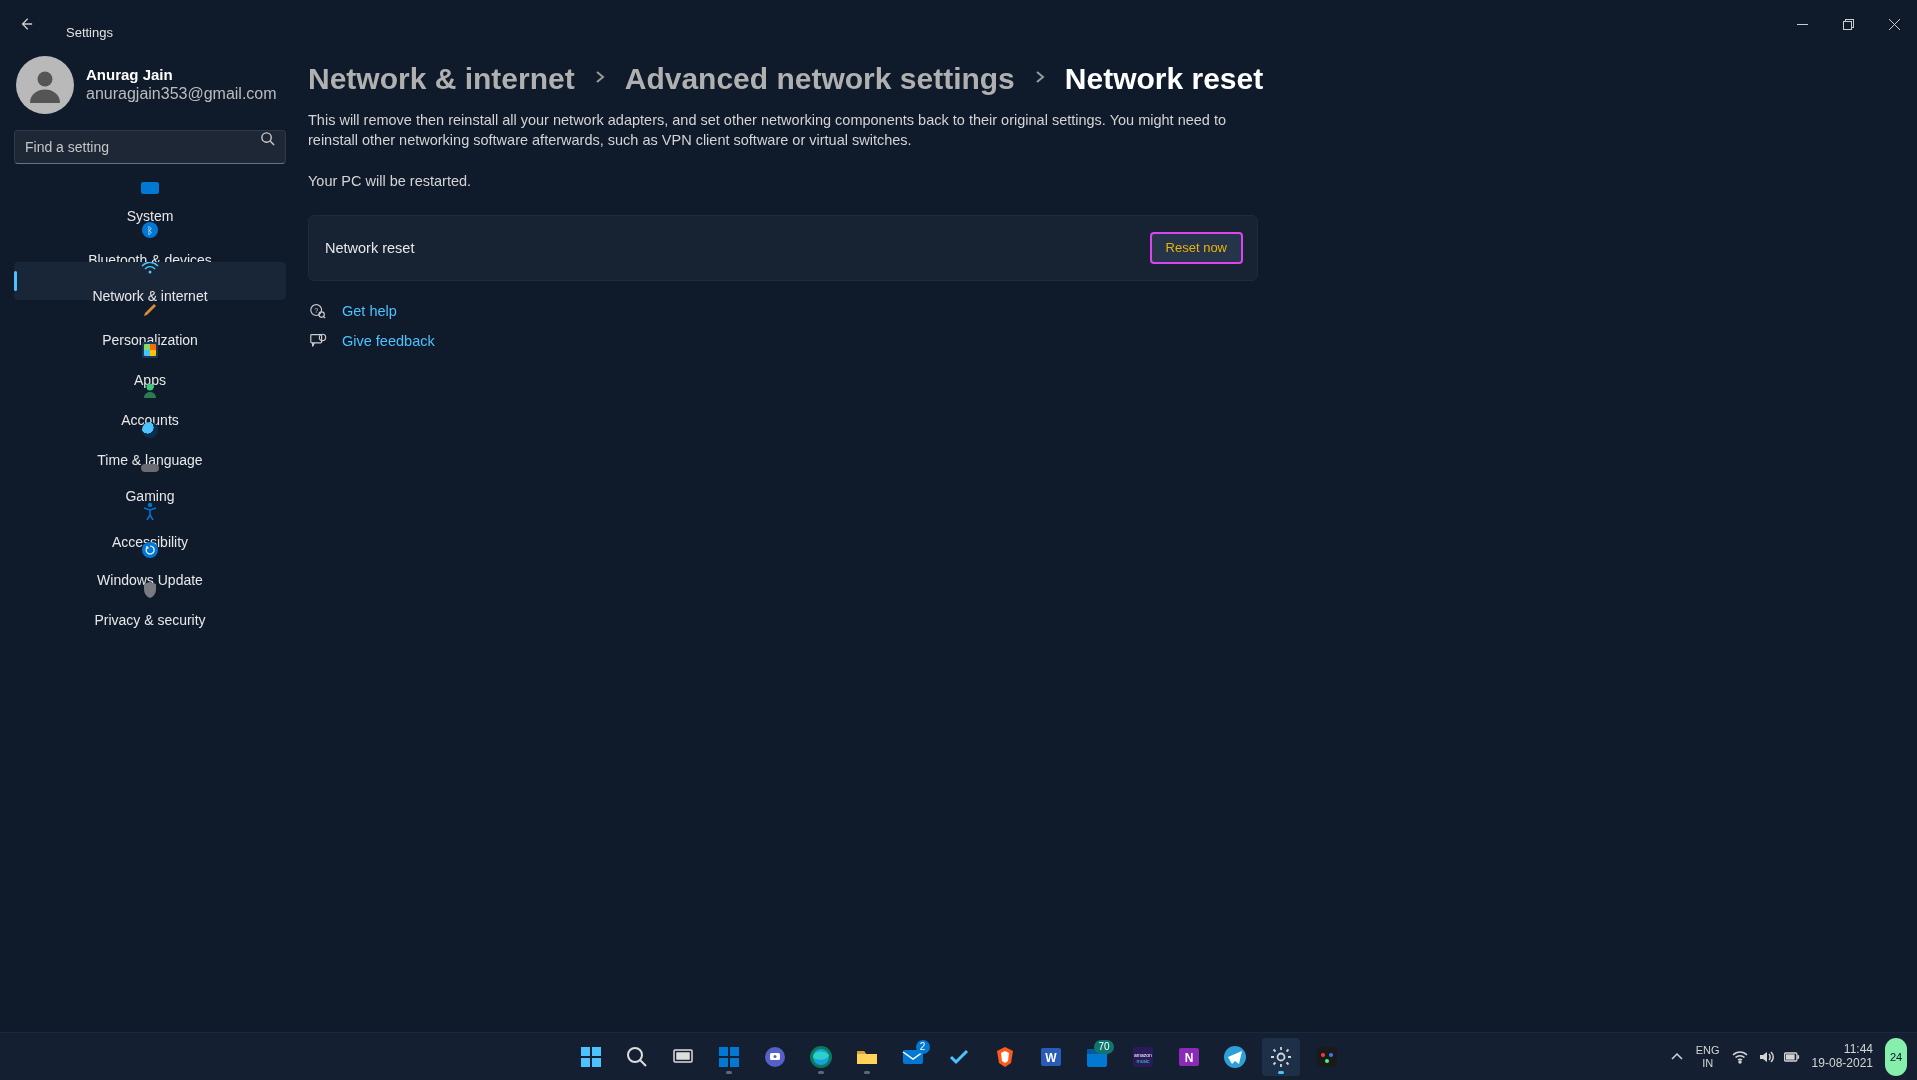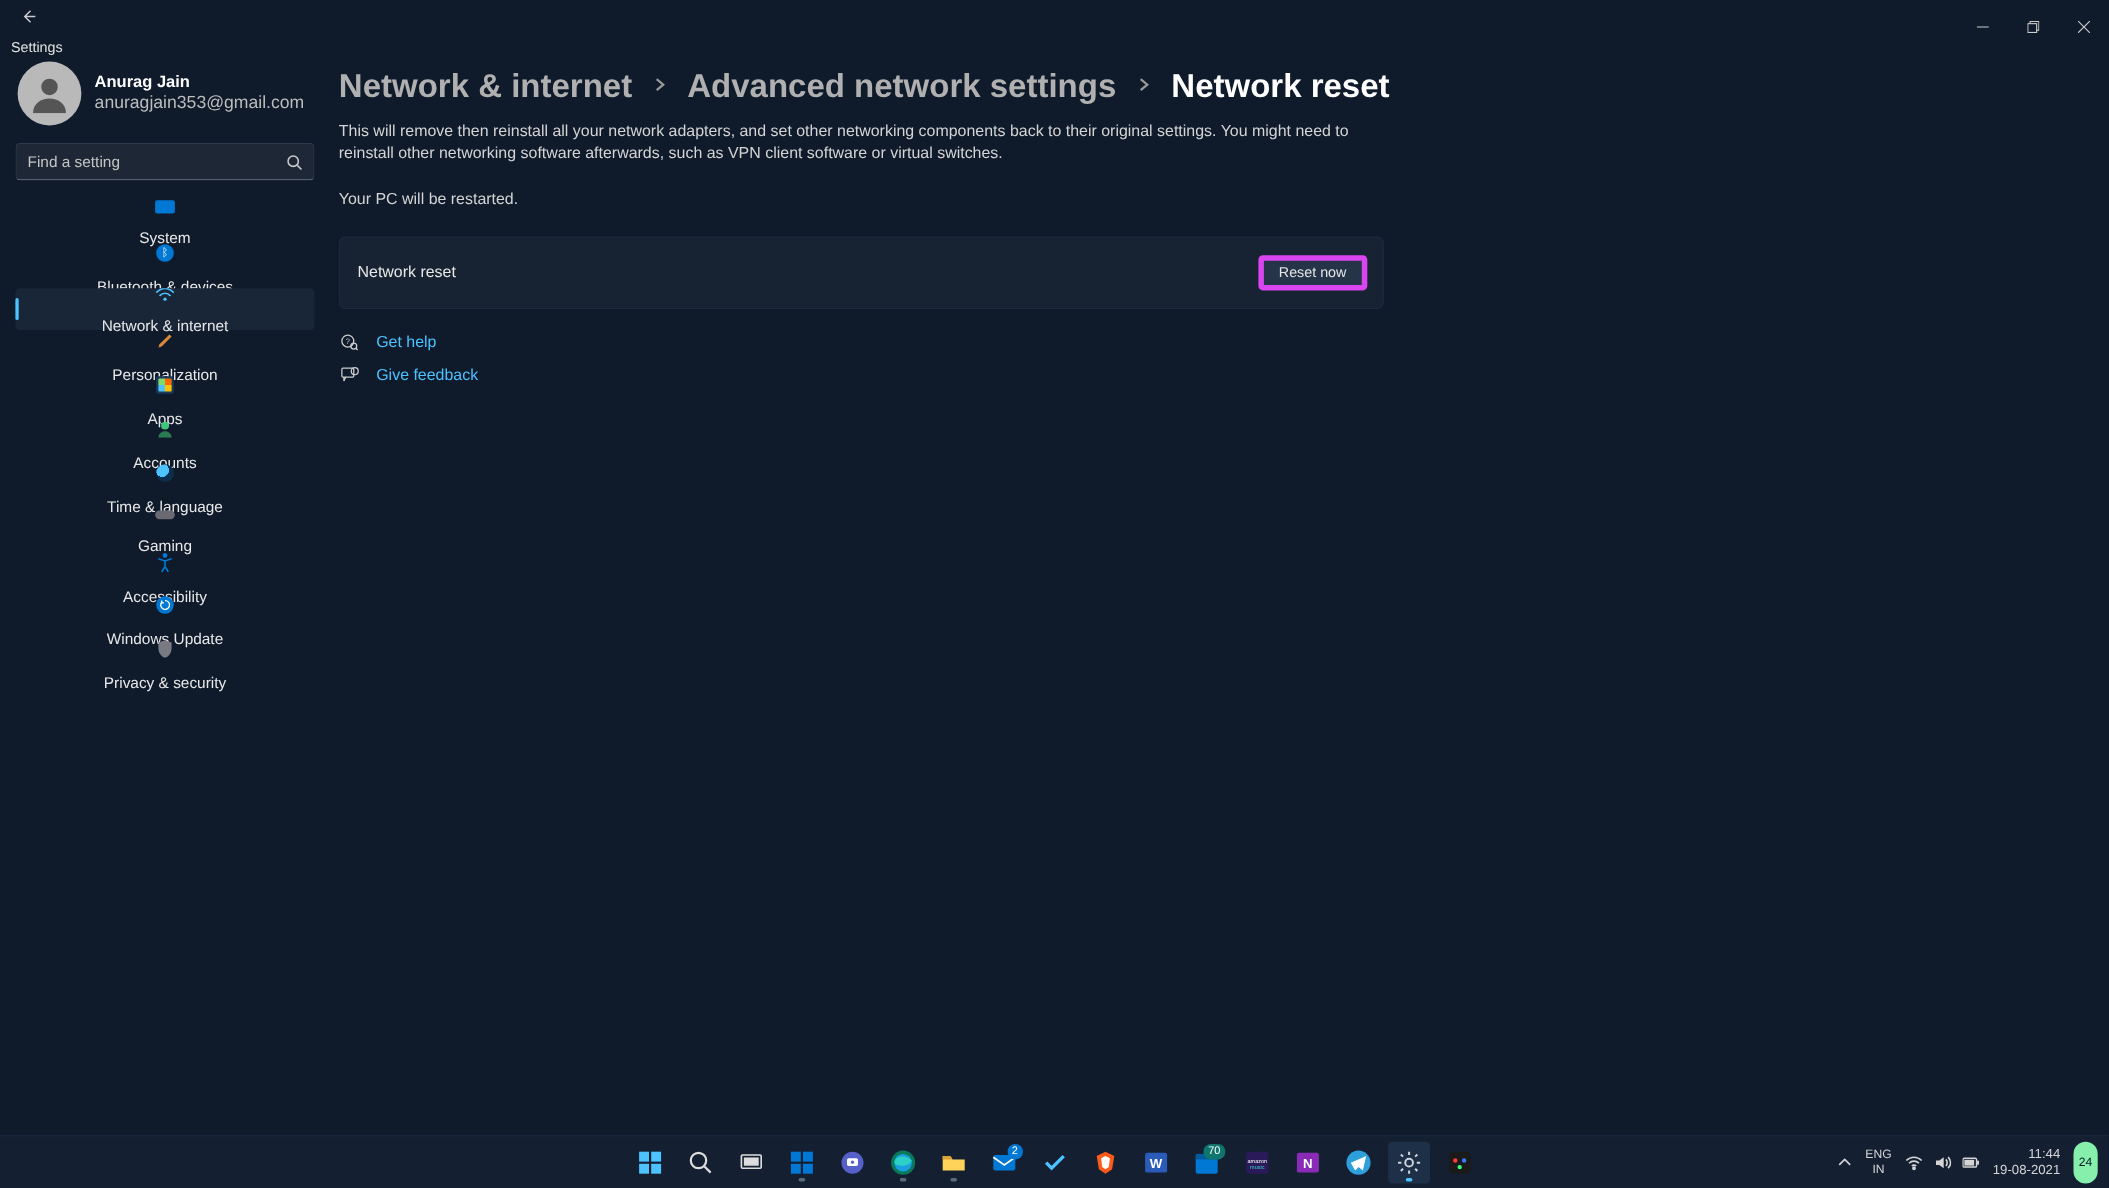--- a/index.html
+++ b/index.html
@@ -1,37 +1,37 @@
 <!DOCTYPE html>
 <html><head>
 <meta charset="utf-8">
 <style>
   *{box-sizing:border-box;margin:0;padding:0;font-family:"Segoe UI",sans-serif;}
   html,body{width:1917px;height:1080px;background:#0f1a2b;color:#fff;overflow:hidden;}
   body{display:flex;flex-direction:column;}
   
   .titlebar{height:48px;display:flex;align-items:center;justify-content:space-between;padding:0 0 0 10px;}
-  .titlebar-left{display:flex;align-items:flex-start;gap:4px;flex-direction:column;}
+  .titlebar-left{display:flex;align-items:flex-end;gap:24px;}
   .back-btn{width:32px;height:32px;display:flex;align-items:center;justify-content:center;border-radius:4px;}
   .back-btn svg{width:14px;height:14px;stroke:#ccc;stroke-width:1.5;fill:none;}
   .titlebar-title{font-size:13px;color:#e2e2e2;}
   .win-controls{display:flex;height:32px;}
   .win-btn{width:46px;height:32px;display:flex;align-items:center;justify-content:center;}
   .win-btn svg{width:11px;height:11px;stroke:#ccc;stroke-width:1;fill:none;}
   
   .app-body{flex:1;display:flex;}
   
   .sidebar{width:300px;padding:4px 14px 0 14px;display:flex;flex-direction:column;gap:10px;}
   .user-card{display:flex;align-items:center;gap:12px;padding:4px 2px 6px 2px;}
   .avatar{width:58px;height:58px;border-radius:50%;background:#b9b9b9;display:flex;align-items:center;justify-content:center;}
   .avatar svg{width:36px;height:36px;fill:#555;}
   .user-info{display:flex;flex-direction:column;line-height:1.25;}
   .user-name{font-size:15px;font-weight:600;}
   .user-email{font-size:16px;color:#bcbcbc;}
-  .search-box{height:34px;background:#1d2735;border:1px solid #2e3a4b;border-bottom:1px solid #6a7380;border-radius:4px;display:flex;align-items:center;padding:0 10px;}
+  .search-box{height:34px;background:#1d2735;border:1px solid #2e3a4b;border-bottom:1px solid #6a7380;border-radius:4px;display:flex;padding:0 10px;}
   .search-box input{flex:1;background:transparent;border:none;outline:none;color:#fff;font-size:14px;}
   .search-box input::placeholder{color:#c5c5c5;}
   .search-box svg{width:15px;height:15px;stroke:#ccc;fill:none;stroke-width:1.5;}
   .nav{margin-top:8px;display:flex;flex-direction:column;gap:2px;}
   .nav-item{height:38px;border-radius:4px;display:flex;align-items:center;gap:14px;padding:0 10px 0 10px;font-size:14px;color:#e8e8e8;position:relative;cursor:default;flex-direction:column;}
   .nav-item .icon{width:18px;height:18px;display:flex;align-items:center;justify-content:center;}
   .nav-item.active{background:#192638;}
   .nav-item.active::before{content:"";position:absolute;left:0;top:9px;bottom:9px;width:3px;background:#4cc2ff;border-radius:2px;}
   
   .i-system{background:#0078d4;border-radius:2px;width:18px;height:12px;}
@@ -50,21 +50,21 @@
   .main{flex:1;padding:14px 60px 0 8px;}
   .breadcrumbs{display:flex;align-items:center;gap:18px;flex-wrap:wrap;}
   .crumb{font-size:30px;font-weight:600;color:#b0b0b0;}
   .crumb.current{color:#fff;}
   .chev{color:#8a8a8a;}
   .chev svg{width:14px;height:14px;stroke:#9a9a9a;stroke-width:2;fill:none;}
   .desc{margin-top:14px;font-size:14.5px;color:#d4d4d4;max-width:950px;line-height:1.4;}
   .desc2{margin-top:22px;font-size:14.5px;color:#d4d4d4;}
   .card{margin-top:26px;background:#172333;border:1px solid #1e2b3d;border-radius:6px;height:66px;display:flex;align-items:center;justify-content:space-between;padding:0 14px 0 16px;max-width:950px;}
   .card-title{font-size:14.5px;color:#e8e8e8;}
-  .reset-btn{background:#26344a;border:5px solid #d946ef;border-radius:4px;height:32px;padding:0 14px;font-size:13px;color:#e5e5e5;cursor:default;}
+  .reset-btn{background:#26344a;border:2px solid #d946ef;border-radius:4px;height:32px;padding:0 14px;font-size:13px;color:#eab308;cursor:default;}
   .linkrow{display:flex;align-items:center;gap:14px;margin-top:20px;}
   .linkrow:first-of-type{margin-top:32px;}
   .linkrow .licon{width:20px;height:20px;display:flex;align-items:center;justify-content:center;}
   .linkrow a{color:#4cc2ff;font-size:14.5px;text-decoration:none;}
   
   .taskbar{height:48px;background:#142032;border-top:1px solid #1a2a3e;display:flex;align-items:center;padding:0 10px;position:relative;}
   .task-center{position:absolute;left:50%;transform:translateX(-50%);display:flex;align-items:center;gap:8px;}
   .tb-icon{width:38px;height:38px;border-radius:4px;display:flex;align-items:center;justify-content:center;position:relative;}
   .tb-icon.active{background:#1e3047;}
   .tb-icon.active::after{content:"";position:absolute;bottom:2px;left:50%;transform:translateX(-50%);width:6px;height:3px;background:#4cc2ff;border-radius:2px;}

